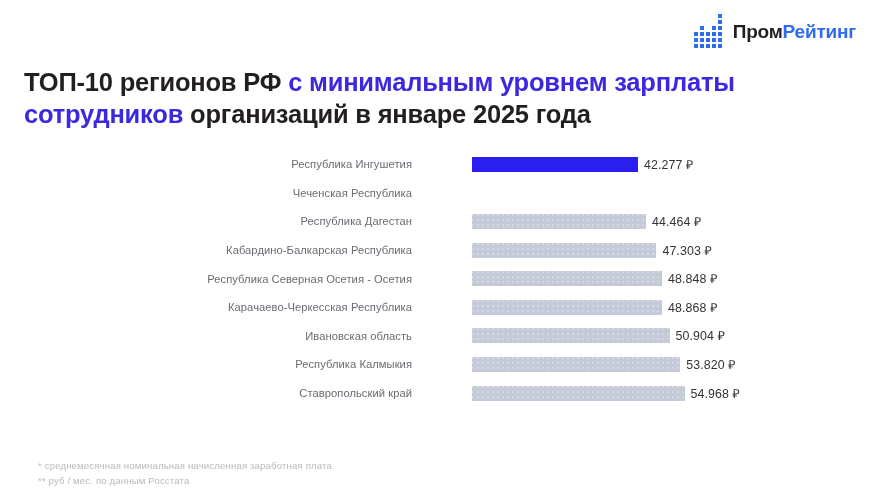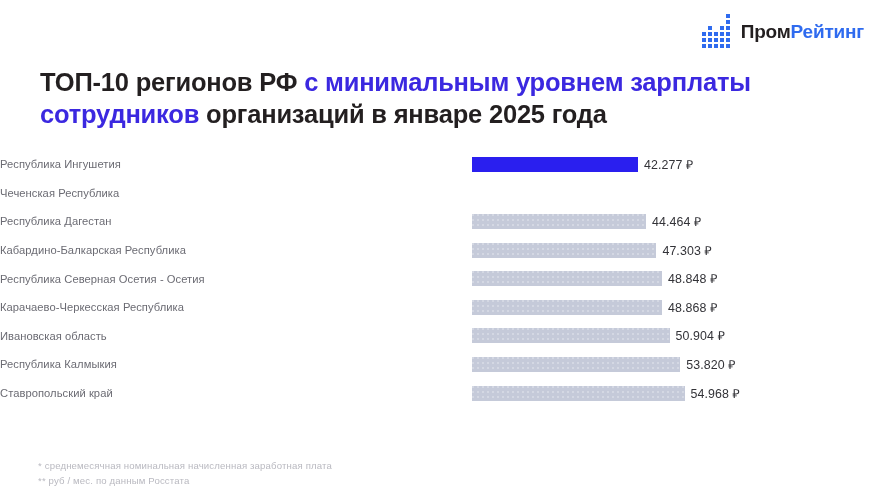--- a/index.html
+++ b/index.html
@@ -14,21 +14,21 @@
   body {
     font-family: "Liberation Sans", sans-serif;
     position: relative;
     color: #231f20;
   }
 
   
   .logo {
     position: absolute;
     top: 14px;
-    right: 20px;
+    right: 28px;
     display: flex;
     align-items: center;
     gap: 11px;
     text-align: right;
   }
   .logo-mark {
     display: flex;
     align-items: flex-end;
     gap: 2px;
     height: 34px;
@@ -50,21 +50,21 @@
     letter-spacing: -0.2px;
     line-height: 1;
     white-space: nowrap;
   }
   .logo-text .dark { color: #231f20; }
   .logo-text .blue { color: #2f6bef; }
 
   
   .title {
     position: absolute;
-    left: 40px;
+    left: 24px;
     top: 66px;
     width: 790px;
     font-size: 25.5px;
     font-weight: bold;
     line-height: 1.26;
     letter-spacing: -0.2px;
     color: #231f20;
   }
   .title .hl { color: #3b28e0; }
 
@@ -75,20 +75,21 @@
     top: 150px;
     width: 884px;
   }
   .row {
     display: flex;
     align-items: center;
     height: 28.6px;
   }
   .row-label {
     width: 432px;
+    text-align: right;
     padding-right: 20px;
     font-size: 11.2px;
     color: #6b6b73;
     white-space: nowrap;
     letter-spacing: 0.05px;
   }
   .row-bar-wrap {
     flex: 1;
     display: flex;
     align-items: center;

